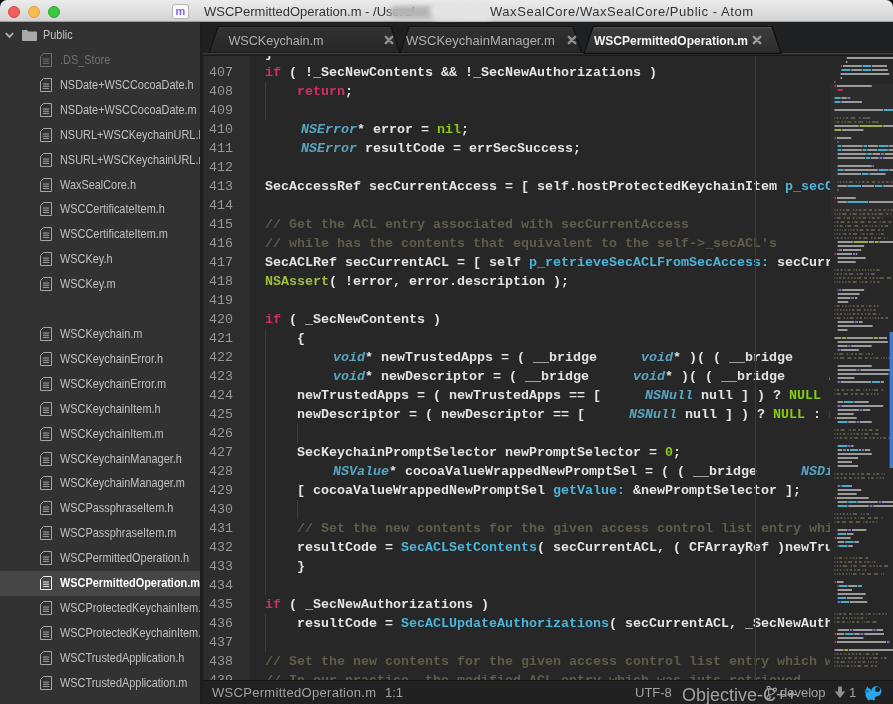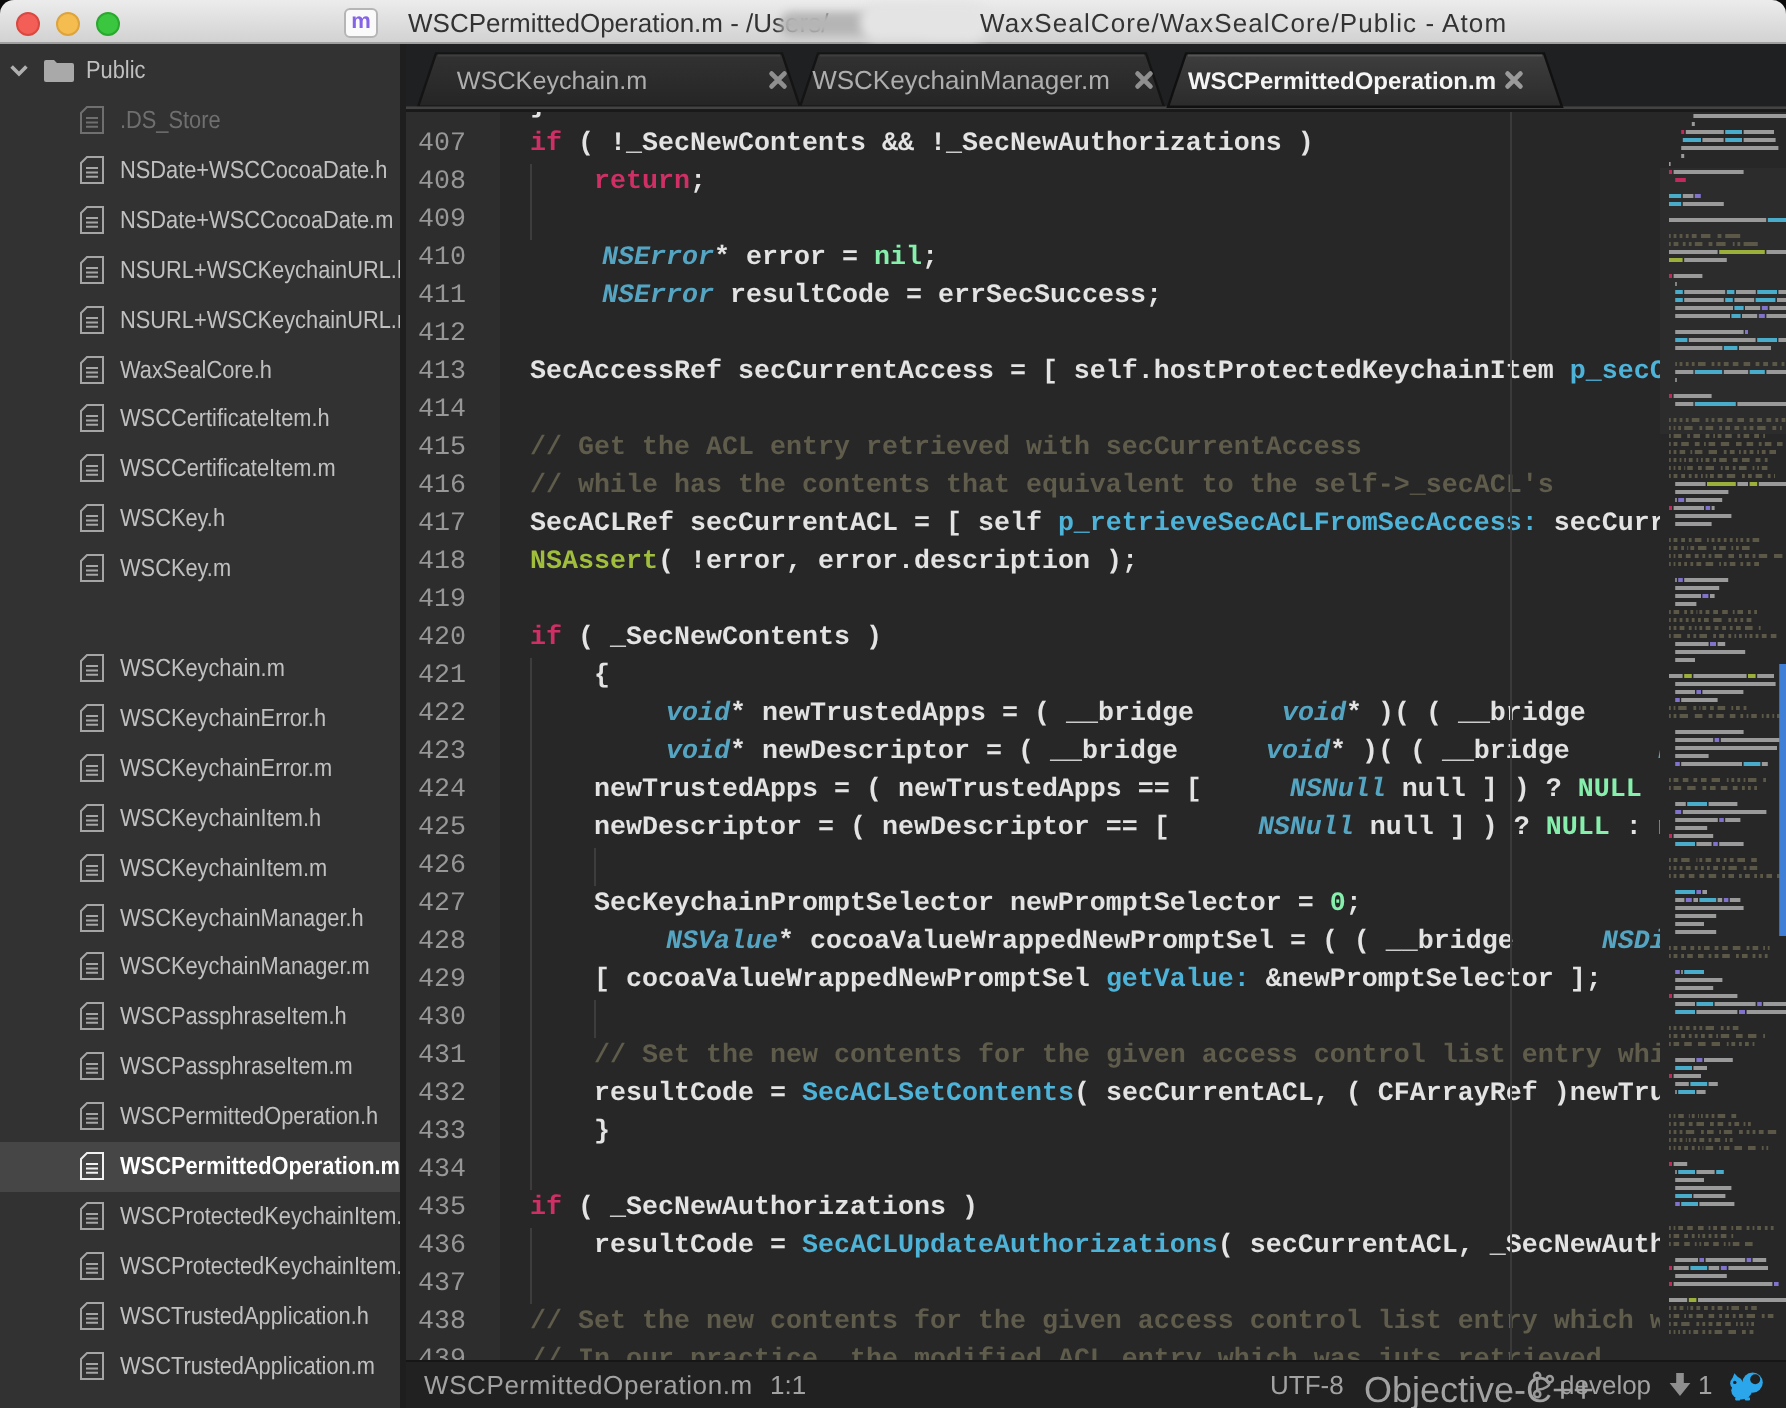--- a/index.html
+++ b/index.html
@@ -37,21 +37,21 @@
     overflow:hidden;}
   .gutter{position:absolute;left:0;top:0;width:47px;height:624px;background:#2d2d2d;}
   .gutnums{position:absolute;left:6px;top:6.5px;font-family:"Liberation Mono",monospace;
     font-size:13.33px;line-height:19px;color:#979797;white-space:pre;}
   .code{position:absolute;left:46px;top:-12.5px;font-family:"Liberation Mono",monospace;
     font-size:13.33px;line-height:19px;color:#e3e3e3;white-space:pre;font-weight:bold;}
   .k{color:#d02f66;}
   .t{color:#55a5c2;font-style:italic;margin-left:36px;}
   .f{color:#4db3d8;}
   .g{color:#a0be3c;}
-  .c{color:#86efac;}
+  .c{color:#84cc16;}
   .cm{color:#5f5c4b;}
   .wrapguide{position:absolute;left:552px;top:0;width:1px;height:624px;background:#3a3a3a;}
   .ig{position:absolute;width:1px;background:#3d3d3d;}
   .minimap{position:absolute;left:627px;top:0;width:63px;height:624px;}
   .status{position:absolute;left:203px;top:680px;width:690px;height:24px;background:#212121;
     border-top:1px solid #161616;font-size:13px;color:#a2a2a2;}
 </style>
 </head>
 <body>
 <div class="window">
@@ -318,21 +318,21 @@
 439</div>
     <div class="code">  }
   <span class="k">if</span> ( !_SecNewContents &amp;&amp; !_SecNewAuthorizations )
       <span class="k">return</span>;
 
   <span class="t">NSError</span>* error = <span class="c">nil</span>;
   <span class="t">NSError</span> resultCode = errSecSuccess;
 
   SecAccessRef secCurrentAccess = [ self.hostProtectedKeychainItem <span class="f">p_secCurrentAccess:</span> &amp;error ];
 
-  <span class="cm">// Get the ACL entry retrieved with secCurrentAccess</span>
+  <span class="cm">// Get the ACL entry associated with secCurrentAccess</span>
   <span class="cm">// while has the contents that equivalent to the self-&gt;_secACL's</span>
   SecACLRef secCurrentACL = [ self <span class="f">p_retrieveSecACLFromSecAccess:</span> secCurrentAccess error: &amp;error ];
   <span class="g">NSAssert</span>( !error, error.description );
 
   <span class="k">if</span> ( _SecNewContents )
       {
       <span class="t">void</span>* newTrustedApps = ( __bridge <span class="t">void</span>* )( ( __bridge <span class="t">NSDictionary</span>* )_SecNewContents )[ _WSCPermittedOperationTrustedApps ];
       <span class="t">void</span>* newDescriptor = ( __bridge <span class="t">void</span>* )( ( __bridge <span class="t">NSDictionary</span>* )_SecNewContents )[ _WSCPermittedOperationDescriptor ];
       newTrustedApps = ( newTrustedApps == [ <span class="t">NSNull</span> null ] ) ? <span class="c">NULL</span> : newTrustedApps;
       newDescriptor = ( newDescriptor == [ <span class="t">NSNull</span> null ] ) ? <span class="c">NULL</span> : newDescriptor;

